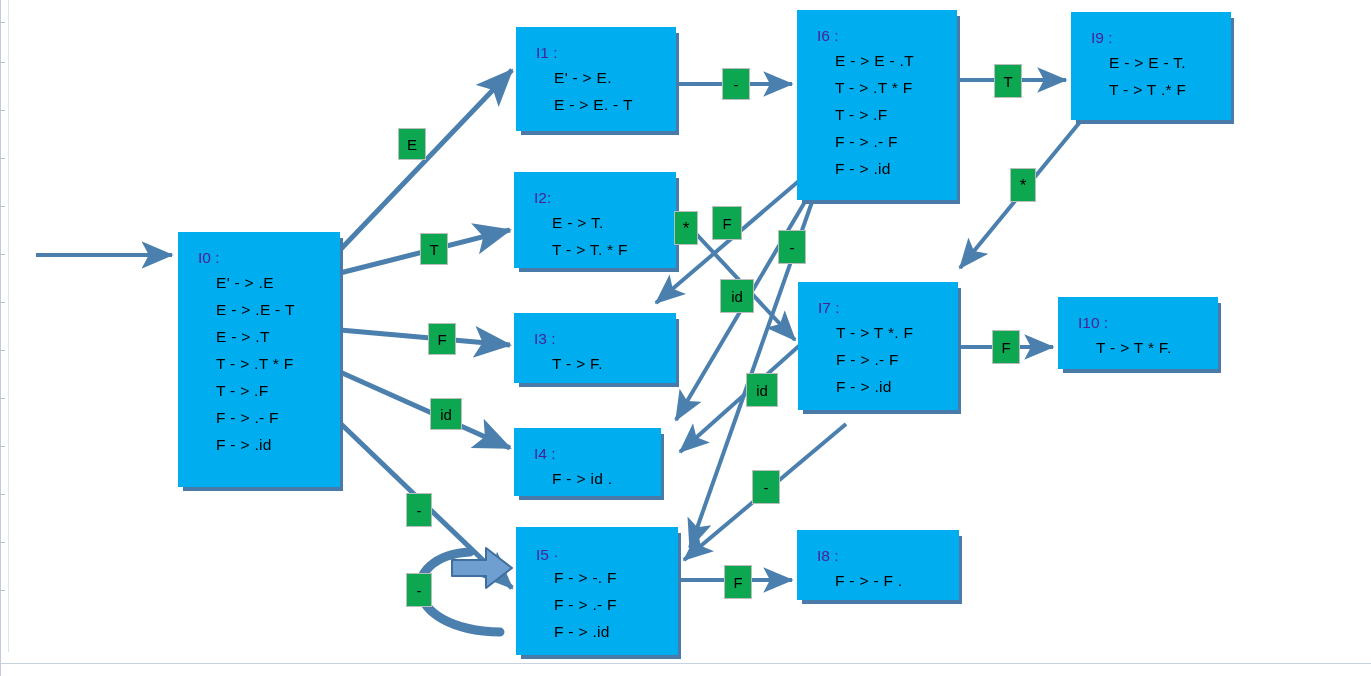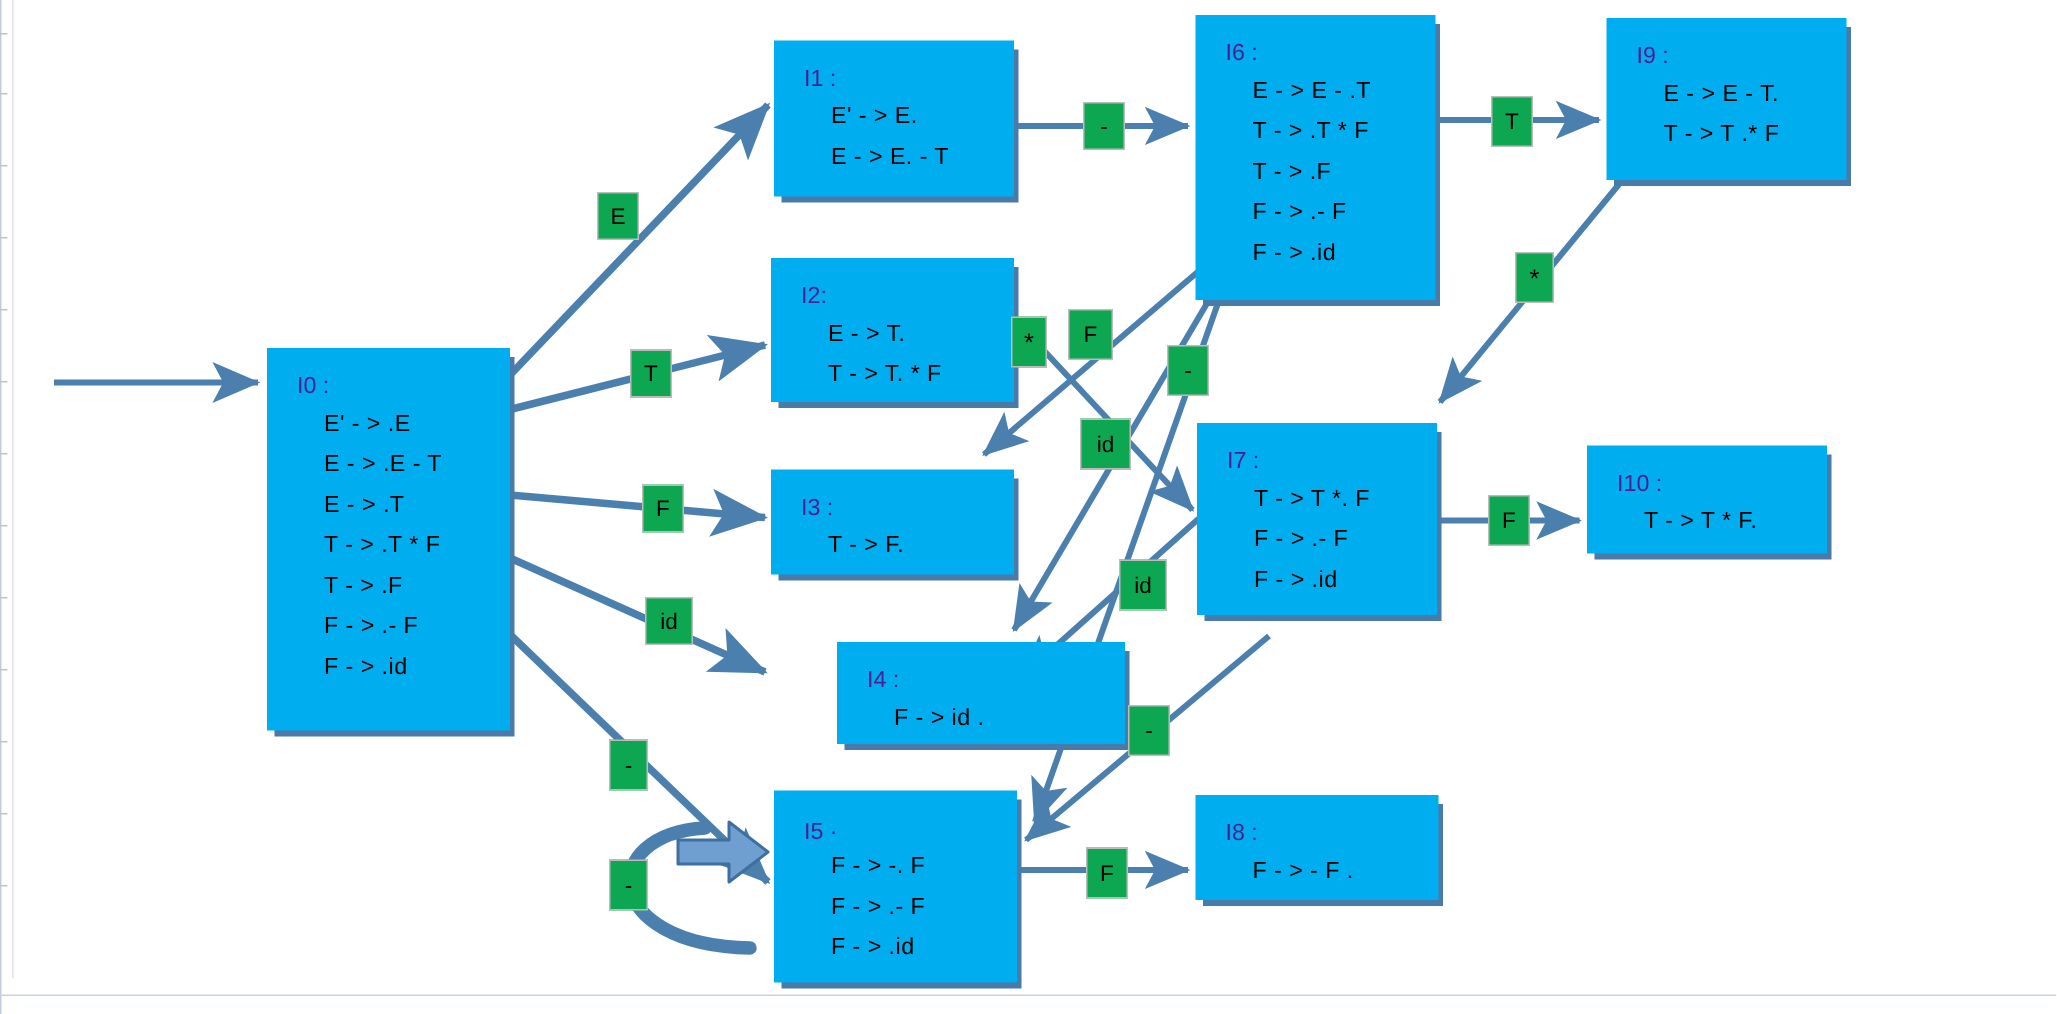--- a/index.html
+++ b/index.html
@@ -162,21 +162,21 @@
       </div>
       <div class="state" style="left: 514px; top: 172px; width: 162px; height: 96px;">
         <div class="hdr" style="left: 20px; top: 18px;">I2:</div>
         <div class="prod" style="left: 38px; top: 43px;">E - &gt; T.</div>
         <div class="prod" style="left: 38px; top: 70px;">T - &gt; T. * F</div>
       </div>
       <div class="state" style="left: 514px; top: 313px; width: 162px; height: 70px;">
         <div class="hdr" style="left: 20px; top: 18px;">I3 :</div>
         <div class="prod" style="left: 38px; top: 43px;">T - &gt; F.</div>
       </div>
-      <div class="state" style="left: 514px; top: 428px; width: 192px; height: 68px; margin-left: 44px;">
+      <div class="state" style="left: 514px; top: 428px; width: 147px; height: 68px;">
         <div class="hdr" style="left: 20px; top: 18px;">I4 :</div>
         <div class="prod" style="left: 38px; top: 43px;">F - &gt; id .</div>
       </div>
       <div class="state" style="left: 516px; top: 527px; width: 162px; height: 128px;">
         <div class="hdr" style="left: 20px; top: 20px;">I5 ·</div>
         <div class="prod" style="left: 38px; top: 43px;">F - &gt; -. F</div>
         <div class="prod" style="left: 38px; top: 70px;">F - &gt; .- F</div>
         <div class="prod" style="left: 38px; top: 97px;">F - &gt; .id</div>
       </div>
       <div class="state" style="left: 797px; top: 10px; width: 160px; height: 190px;">

